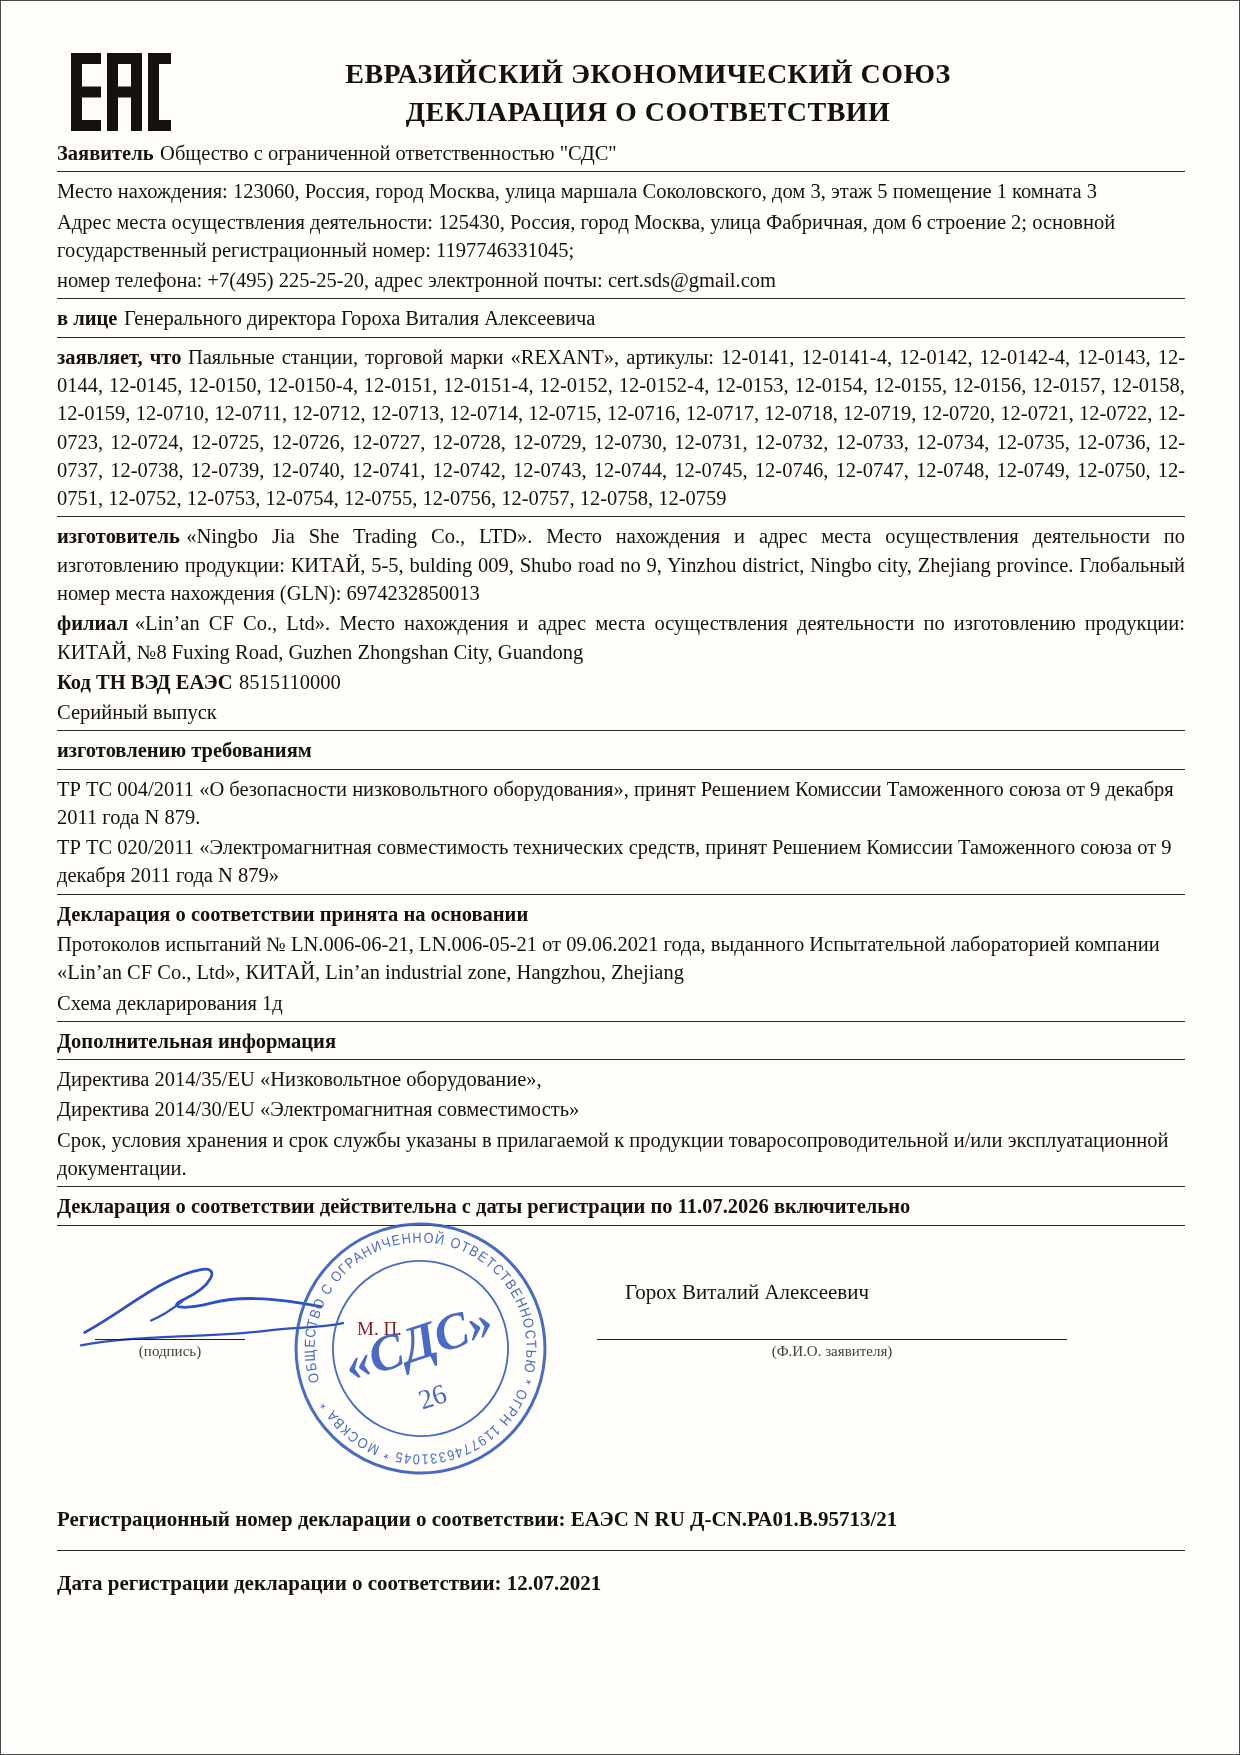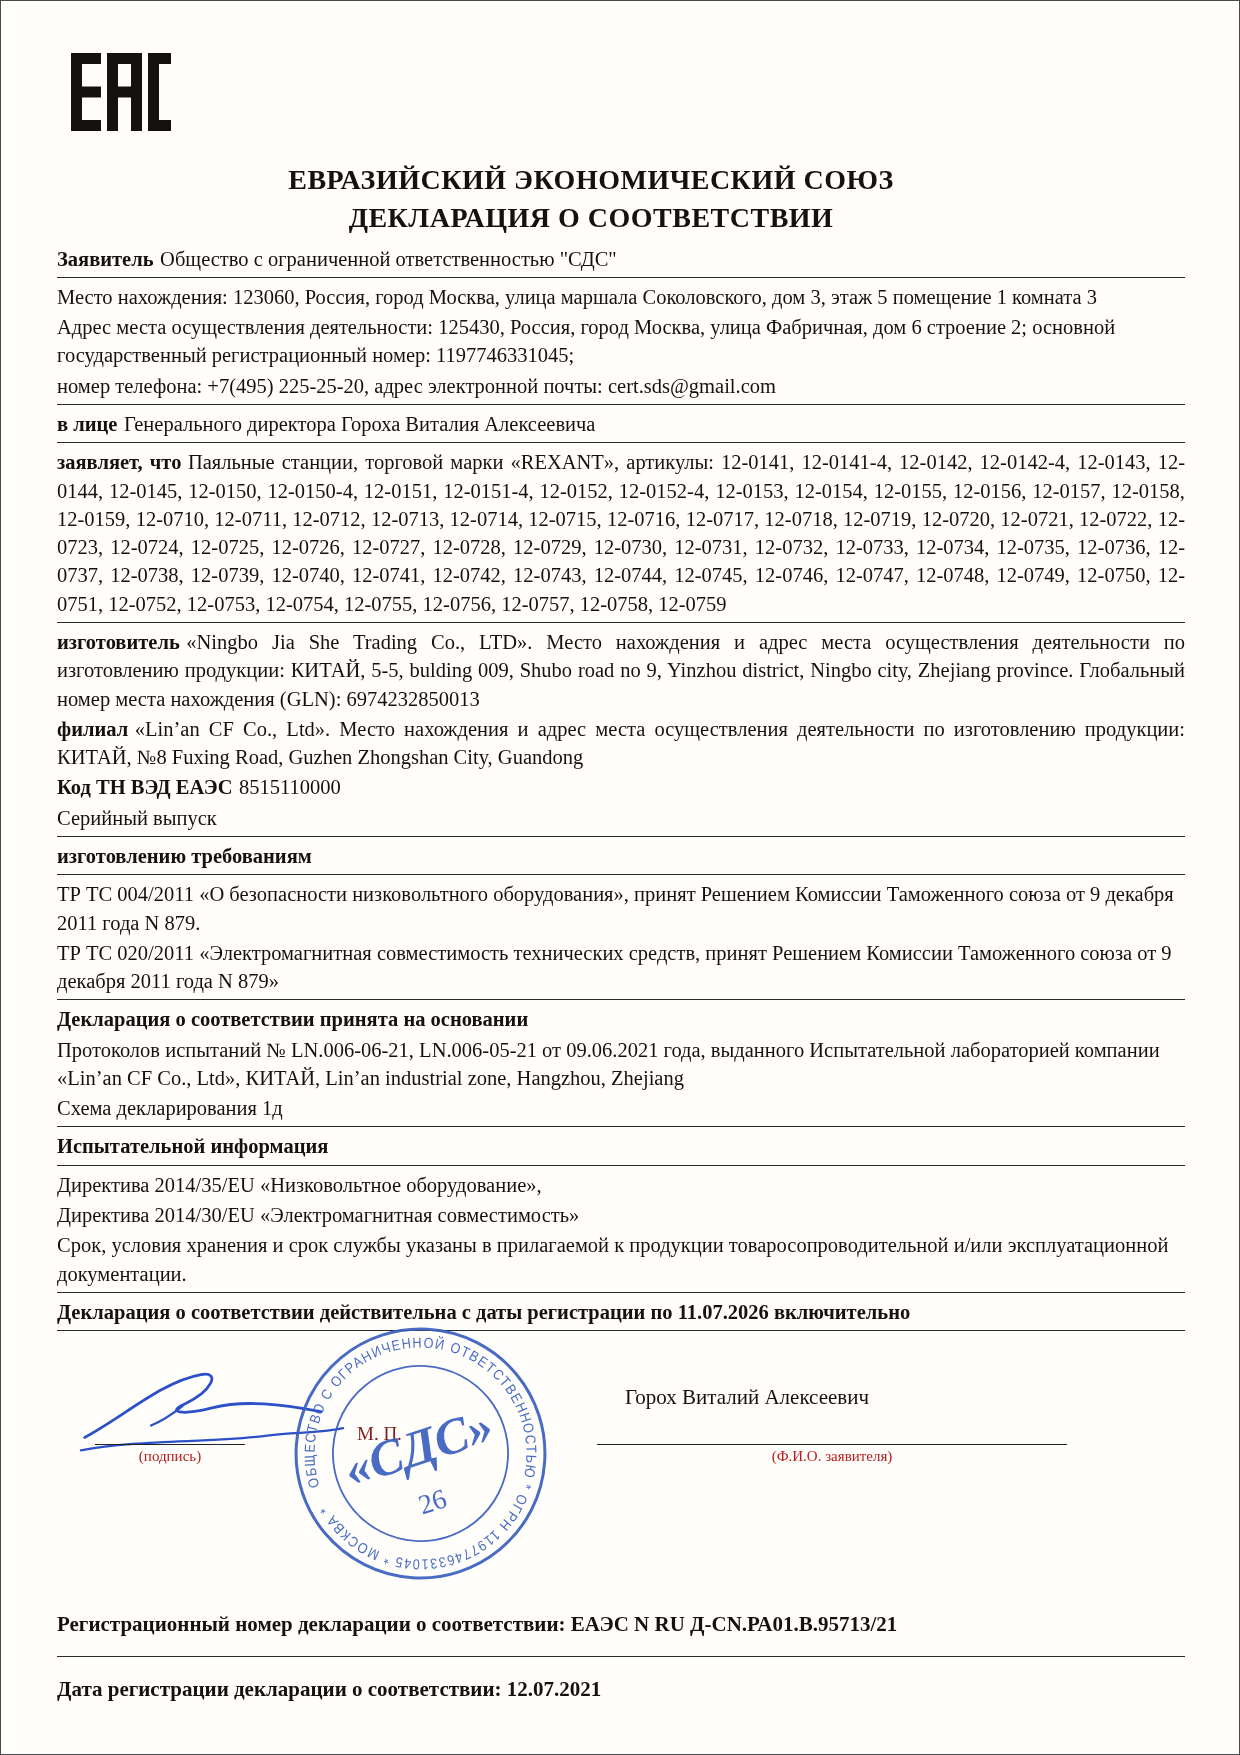--- a/index.html
+++ b/index.html
@@ -13,36 +13,36 @@
     width: 1240px;
     height: 1755px;
     box-sizing: border-box;
     margin: 0 auto;
     background: #fffefb;
     color: #14110e;
     border: 1px solid #4a4a4a;
     padding: 24px 54px 0 56px;
     overflow: hidden;
   }
-  .header { display: flex; margin-bottom: 8px; flex-direction: column; }
+  .header { display: flex; margin-bottom: 8px; }
   .eac-logo { width: 100px; height: 78px; margin: 28px 0 0 14px; flex: none; }
   .title-block { flex: 1; text-align: center; padding: 30px 60px 0 0; }
   .title { font-weight: bold; font-size: 28px; line-height: 1.35; letter-spacing: .5px; }
 
   .row { font-size: 20.5px; line-height: 1.38; margin: 2px 0; }
   .just { text-align: justify; }
   .lead { font-weight: bold; margin-right: .32em; }
   .b { font-weight: bold; }
   .rule { border: 0; border-top: 1.6px solid #2a2a2a; margin: 4px 0 5px; height: 0; }
 
   .sig-area { position: relative; height: 255px; margin-top: 8px; }
   .sig-svg { position: absolute; left: 10px; top: 8px; width: 290px; height: 120px; }
   .caption-line {
     position: absolute; border-top: 1.6px solid #222; text-align: center;
-    font-size: 15px; padding-top: 3px; color: #b91c1c;
+    font-size: 15px; padding-top: 3px; color: #404040;
   }
   .sig-caption-line { left: 38px; top: 105px; width: 150px; }
   .fio-caption-line { left: 540px; top: 105px; width: 470px; }
   .mp-label { position: absolute; left: 300px; top: 84px; font-size: 19px; color: #7f1d1d; }
   .fio-name { position: absolute; left: 568px; top: 46px; font-size: 21px; }
   .stamp-svg { position: absolute; left: 231px; top: -18px; width: 265px; height: 265px; opacity: .92; pointer-events: none; }
 
   .footer-line { font-size: 21px; font-weight: bold; line-height: 1.4; margin: 16px 0; }
   .footer-gap { margin-top: 18px; }
 </style>
@@ -101,21 +101,21 @@
 
   <p class="row">ТР ТС 004/2011 «О безопасности низковольтного оборудования», принят Решением Комиссии Таможенного союза от 9 декабря 2011 года N 879.</p>
   <p class="row">ТР ТС 020/2011 «Электромагнитная совместимость технических средств, принят Решением Комиссии Таможенного союза от 9 декабря 2011 года N 879»</p>
   <div class="rule"></div>
 
   <p class="row b">Декларация о соответствии принята на основании</p>
   <p class="row">Протоколов испытаний № LN.006-06-21, LN.006-05-21 от 09.06.2021 года, выданного Испытательной лабораторией компании «Lin’an CF Co., Ltd», КИТАЙ, Lin’an industrial zone, Hangzhou, Zhejiang</p>
   <p class="row">Схема декларирования 1д</p>
   <div class="rule"></div>
 
-  <p class="row b">Испытательной информация</p>
+  <p class="row b">Дополнительная информация</p>
   <div class="rule"></div>
 
   <p class="row">Директива 2014/35/EU «Низковольтное оборудование»,</p>
   <p class="row">Директива 2014/30/EU «Электромагнитная совместимость»</p>
   <p class="row">Срок, условия хранения и срок службы указаны в прилагаемой к продукции товаросопроводительной и/или эксплуатационной документации.</p>
   <div class="rule"></div>
 
   <p class="row b">Декларация о соответствии действительна с даты регистрации по 11.07.2026 включительно</p>
   <div class="rule"></div>
 

